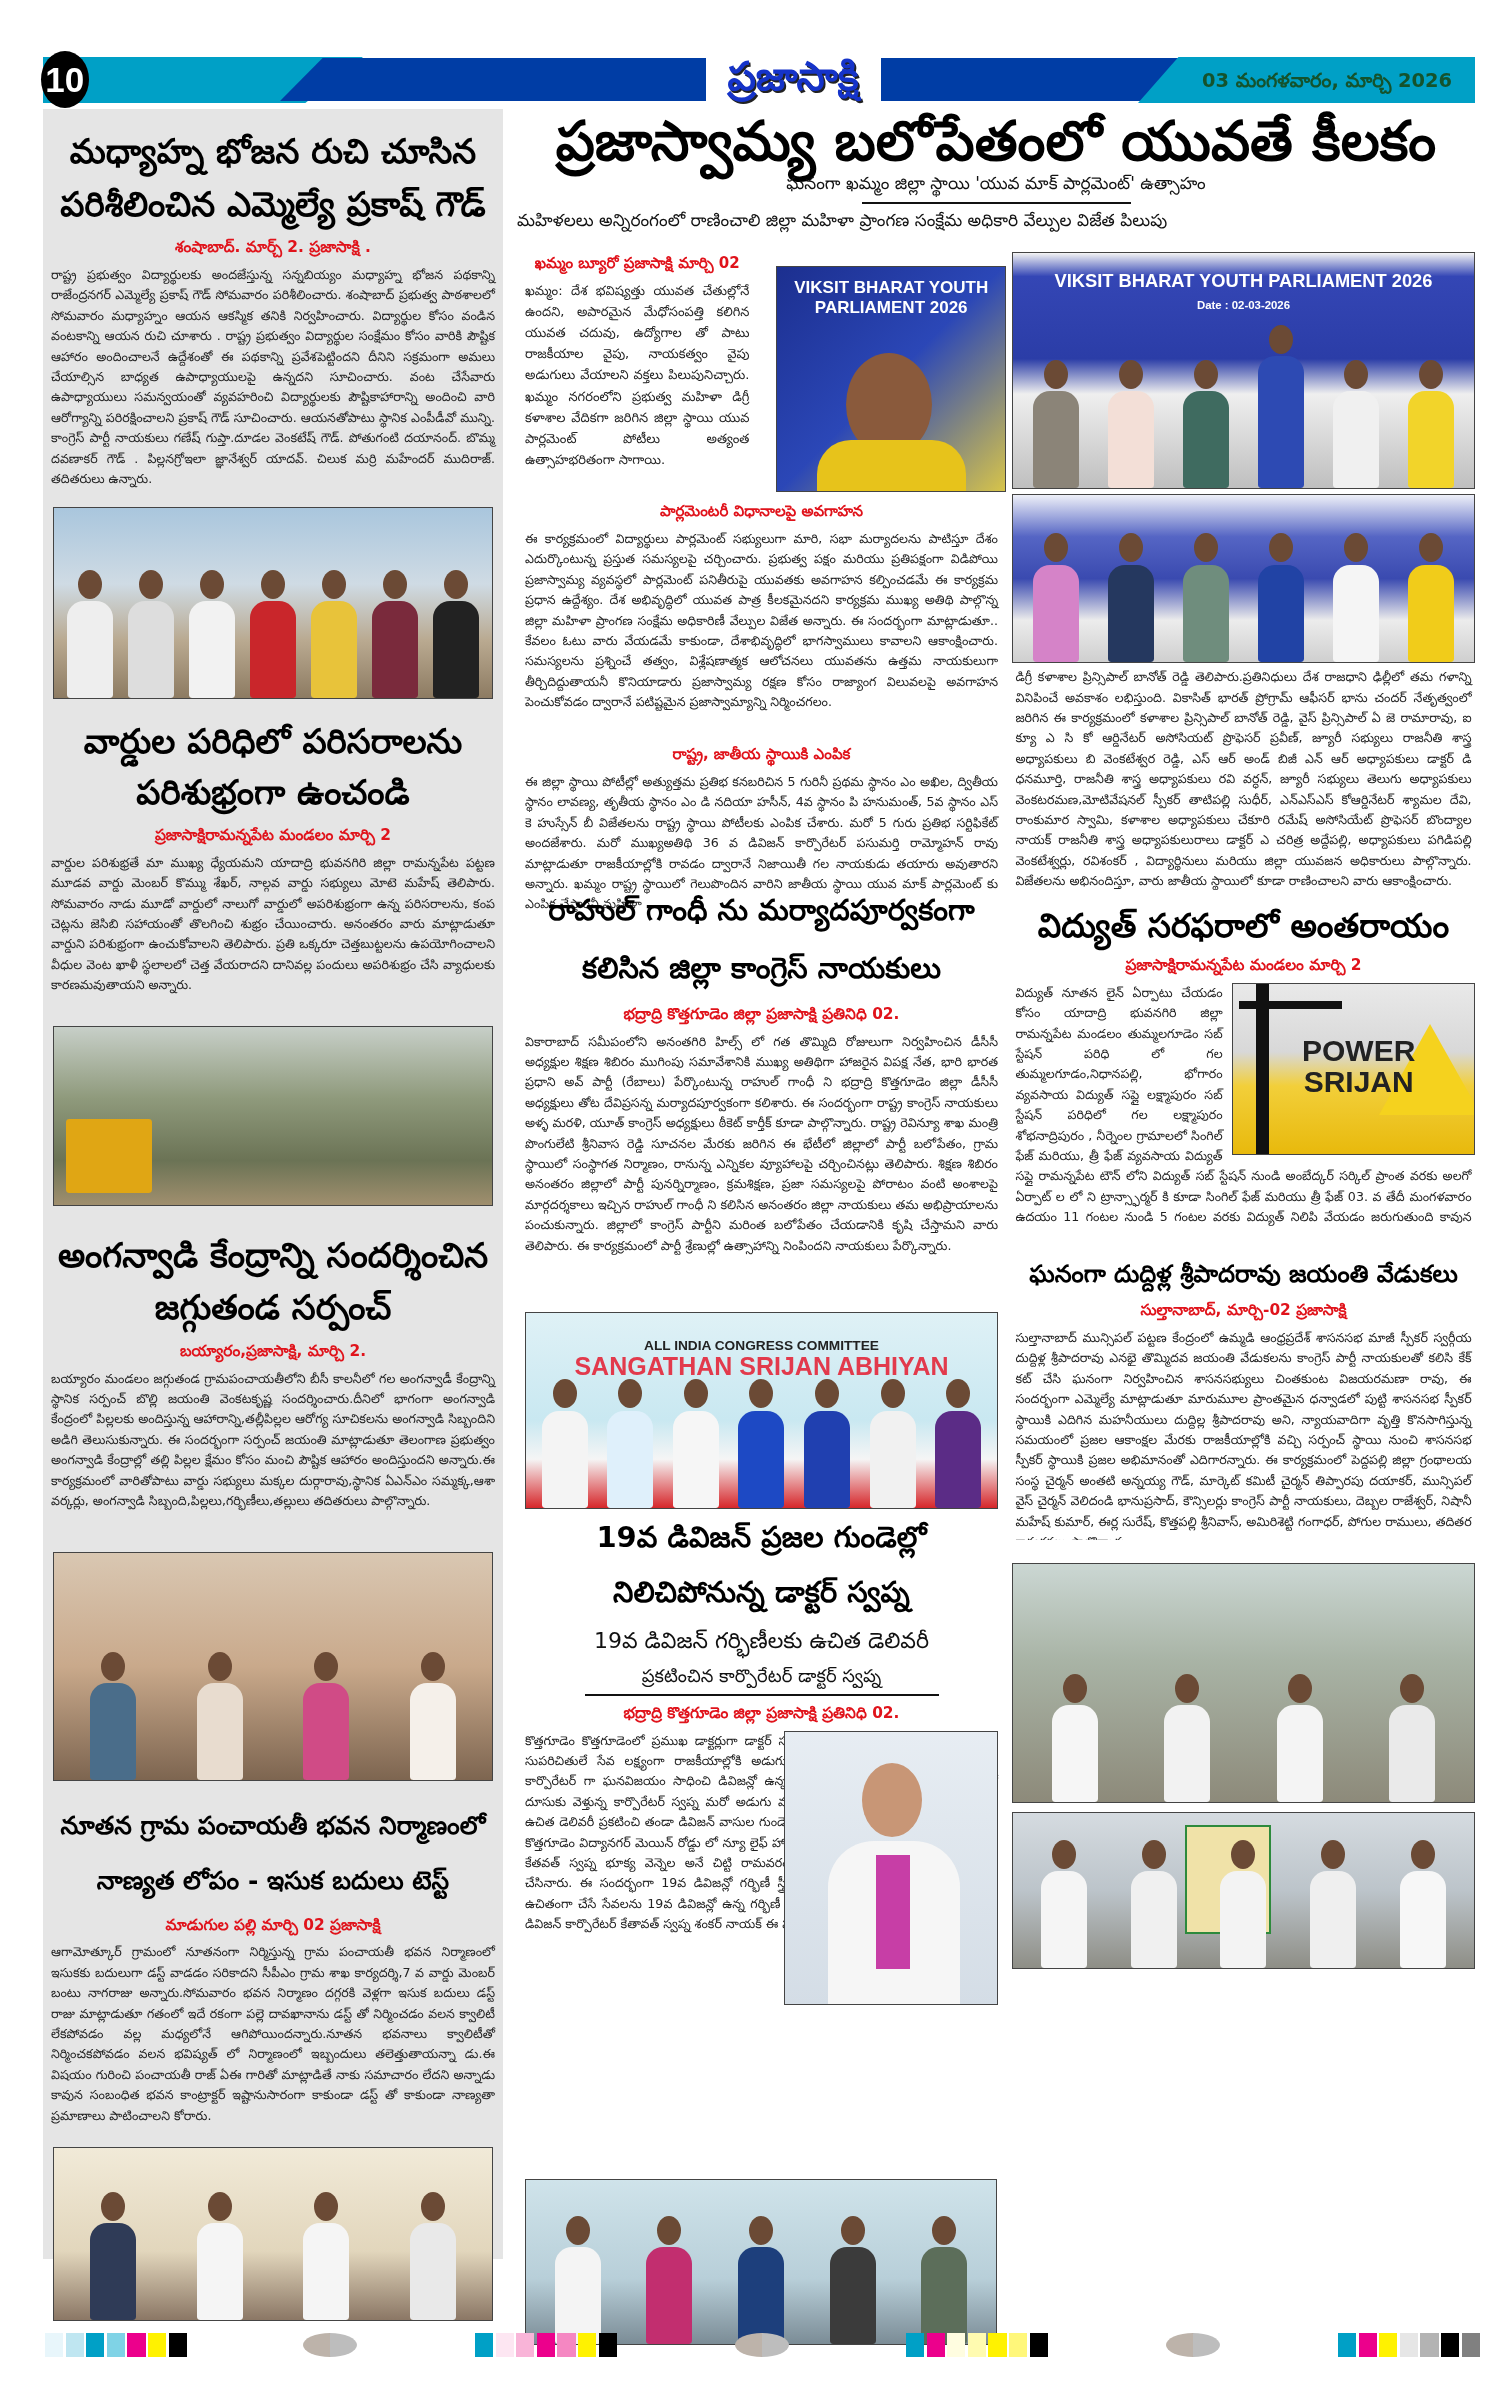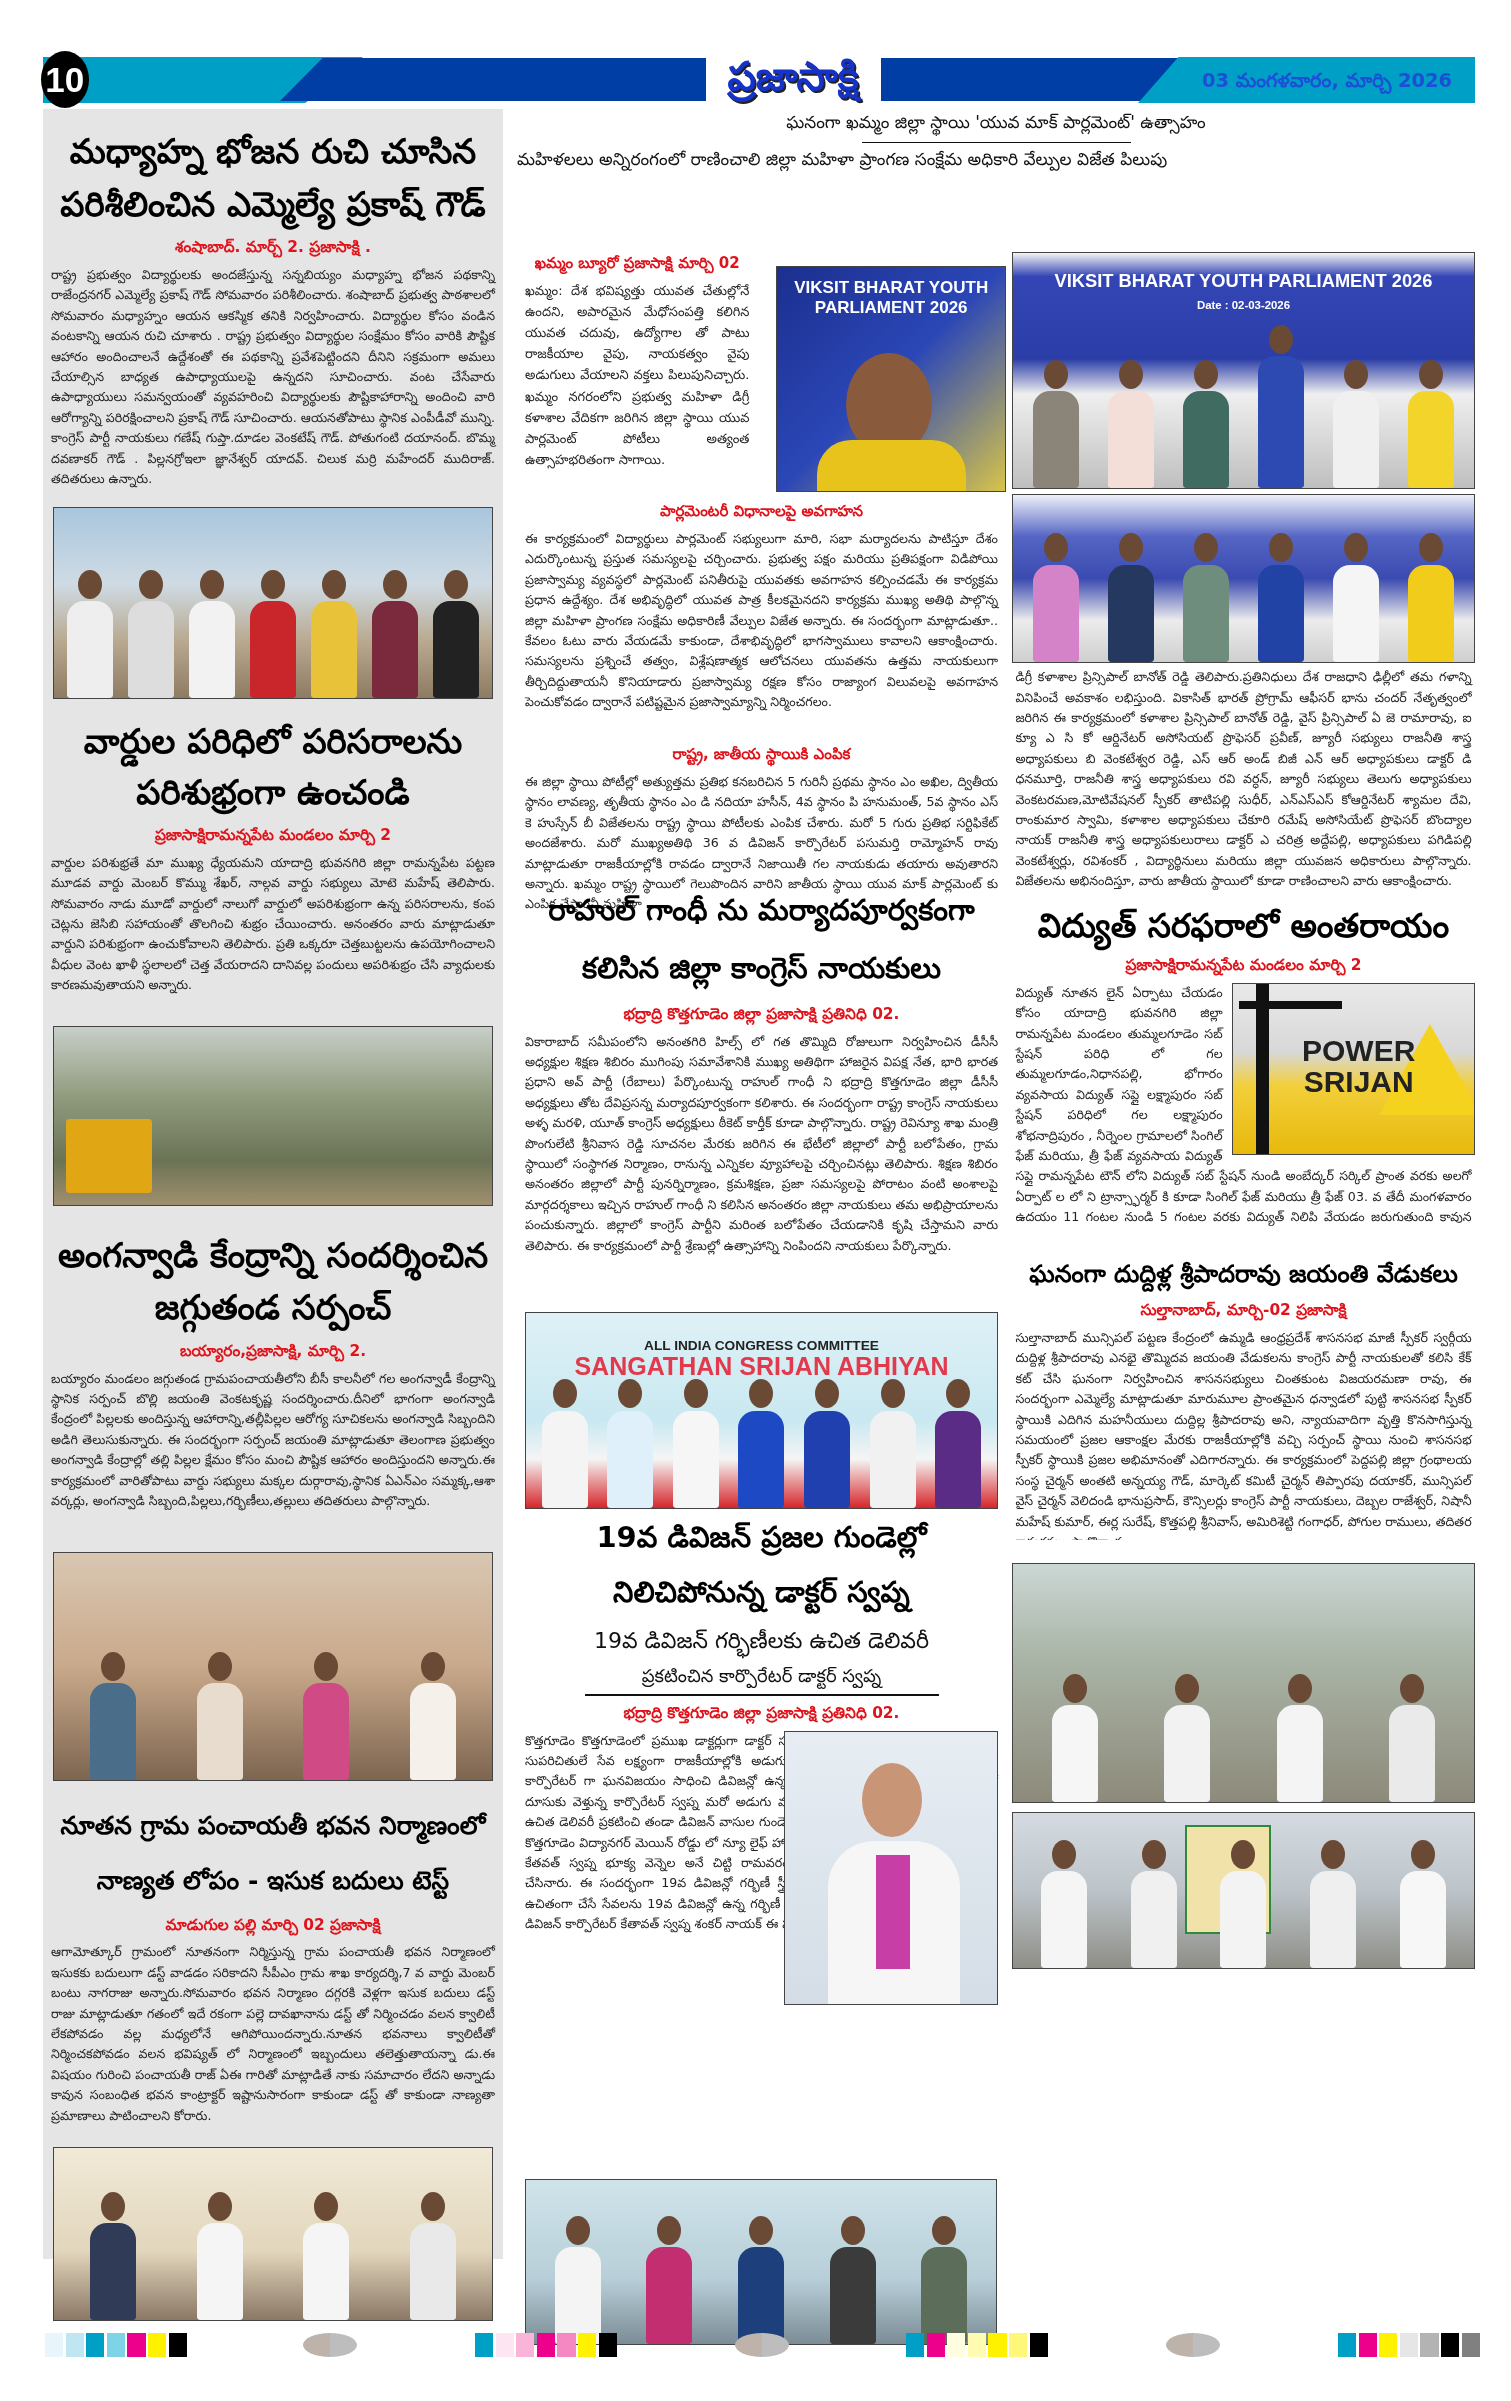--- a/index.html
+++ b/index.html
@@ -7,21 +7,21 @@
   body { position: relative; font-family: "DejaVu Sans", sans-serif; color: #111; }
 
   
   .masthead { position: absolute; left: 43px; top: 57px; width: 1432px; height: 46px; }
   .mh-cyan-left { position: absolute; left: 0; top: 0; width: 320px; height: 46px; background: #00a0c6; clip-path: polygon(0 0, 100% 0, 82% 100%, 0 100%); }
   .mh-blue-left { position: absolute; left: 237px; top: 1.1px; width: 426px; height: 43px; background: #003da5; clip-path: polygon(10% 0, 100% 0, 100% 100%, 0 100%); }
   .mh-blue-right { position: absolute; left: 838px; top: 1.1px; width: 306px; height: 43px; background: #003da5; clip-path: polygon(0 0, 100% 0, 86% 100%, 0 100%); }
   .mh-cyan-right { position: absolute; left: 1095px; top: 0; width: 337px; height: 46px; background: #00a0c6; clip-path: polygon(12% 0, 100% 0, 100% 100%, 0 100%); }
   .page-num { position: absolute; left: -2.3px; top: -5.7px; width: 48px; height: 57px; border-radius: 50%; background: #000; color: #fff; font: bold 35px "Liberation Sans", sans-serif; display: flex; align-items: center; justify-content: center; }
   .brand { position: absolute; left: 663px; top: -4.6px; width: 174px; height: 57px; display: flex; align-items: center; justify-content: center; color: #1533c9; font: bold 40px "DejaVu Sans", sans-serif; text-shadow: 1.7px 1.7px 0 #222; }
-  .dateline { position: absolute; right: 23px; top: 0; height: 50px; display: flex; align-items: center; font: bold 19.4px "DejaVu Sans", sans-serif; color: #1d4ed8; }
+  .dateline { position: absolute; right: 23px; top: 0; height: 50px; display: flex; align-items: center; font: bold 19.4px "DejaVu Sans", sans-serif; color: #14532d; }
 
   
   .col-left { position: absolute; left: 43px; top: 109px; width: 460px; height: 2150px; background: #e5e5e5; }
   .col-mid  { position: absolute; left: 517px; top: 109px; width: 489px; height: 2150px; }
   .col-right{ position: absolute; left: 1012px; top: 252px; width: 463px; height: 2007px; }
 
   .headline { font-weight: bold; text-align: center; color: #000; line-height: 1.35; }
   .hl-l  { font-size: 34px; }
   .hl-m  { font-size: 29px; }
   .hl-s  { font-size: 25px; }
@@ -50,20 +50,21 @@
   <div class="mh-cyan-left"></div>
   <div class="mh-blue-left"></div>
   <div class="mh-blue-right"></div>
   <div class="mh-cyan-right"></div>
   <div class="page-num">10</div>
   <div class="brand">ప్రజాసాక్షి</div>
   <div class="dateline">03 మంగళవారం, మార్చి 2026</div>
 </div>
 
 <div style="position:absolute;left:517px;top:111px;width:958px;">
+  <div class="headline" style="font-size:55px;line-height:1.1;">ప్రజాస్వామ్య బలోపేతంలో యువతే కీలకం</div>
   <div style="text-align:center;font-size:17px;margin-top:1.1px;">ఘనంగా ఖమ్మం జిల్లా స్థాయి 'యువ మాక్ పార్లమెంట్' ఉత్సాహం</div>
   <div style="width:269px;height:1.7px;background:#111;margin:5.7px auto;"></div>
   <div style="text-align:left;font-size:17px;">మహిళలలు అన్నిరంగంలో రాణించాలి జిల్లా మహిళా ప్రాంగణ సంక్షేమ అధికారి వేల్పుల విజేత పిలుపు</div>
 </div>
 
 <div class="col-left">
 
   <div style="padding-top:16px;">
     <div class="headline hl-l" style="padding:0 11.4px;line-height:1.55;">మధ్యాహ్న భోజన రుచి చూసిన పరిశీలించిన ఎమ్మెల్యే ప్రకాష్ గౌడ్</div>
     <div class="dateline-red">శంషాబాద్. మార్చ్ 2. ప్రజాసాక్షి .</div>

